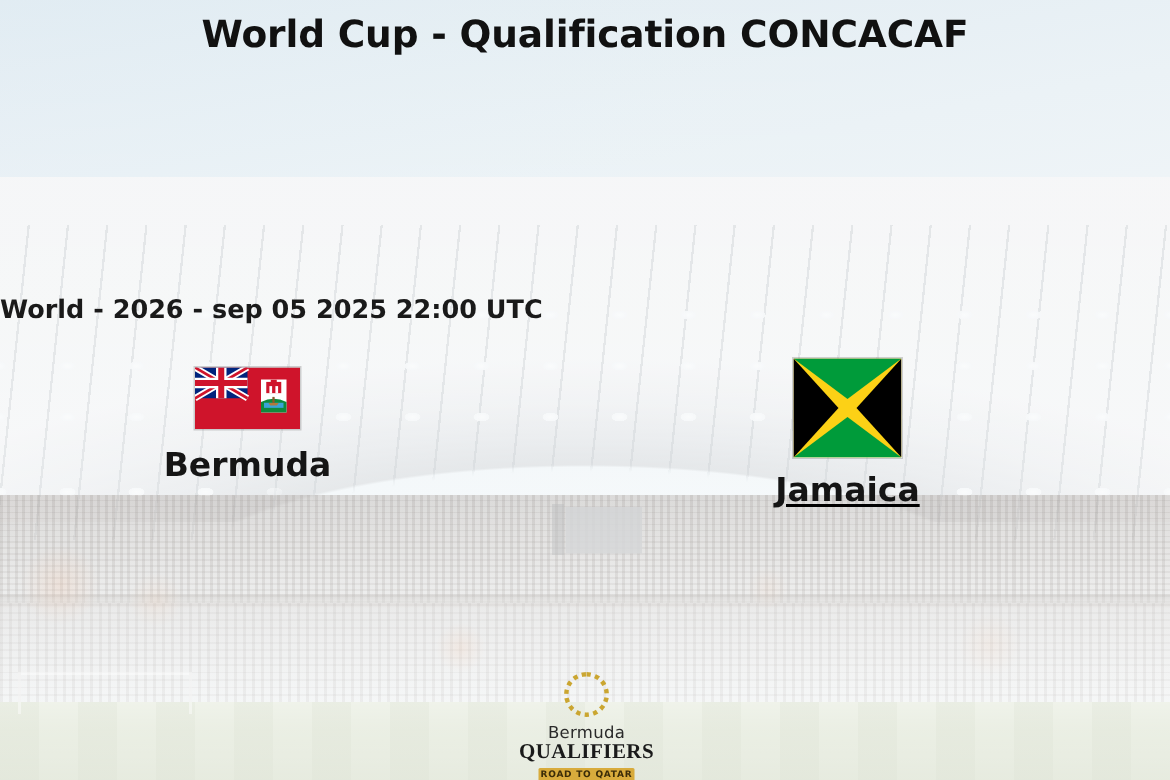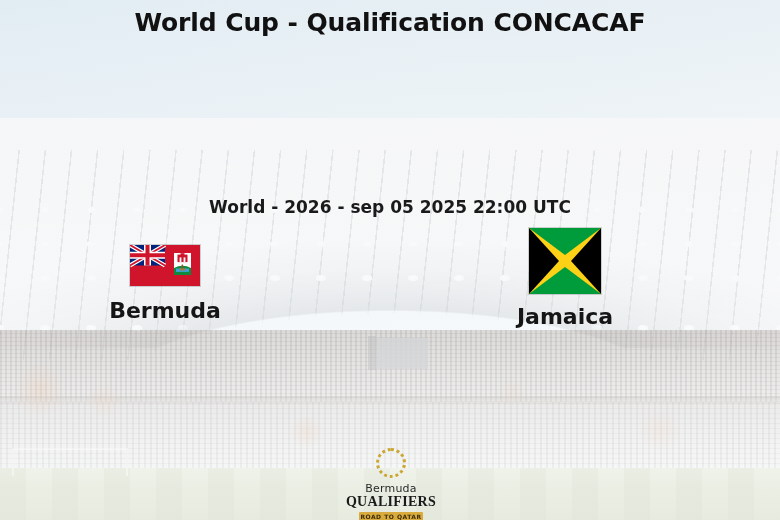--- a/index.html
+++ b/index.html
@@ -144,34 +144,34 @@
     font-size: 25px;
     font-weight: bold;
     color: #111111;
     letter-spacing: -0.1px;
     white-space: nowrap;
   }
 
   .match-meta {
     position: absolute;
     left: 0; top: 197px; width: 780px;
-    text-align: center;
+    text-align: left;
     font-size: 17px;
     font-weight: bold;
     color: #1a1a1a;
     white-space: nowrap;
   }
 
   .team {
     position: absolute;
     width: 220px;
     text-align: center;
   }
   .team-home { left: 55px; top: 238px; }
-  .team-away { left: 455px; top: 222px; }
+  .team-away { left: 455px; top: 233px; text-decoration: underline; }
 
   .flag-slot {
     display: flex;
     align-items: flex-end;
     justify-content: center;
   }
   .team-home .flag-slot { height: 48px; }
   .team-away .flag-slot { height: 72px; }
 
   .team-name {

